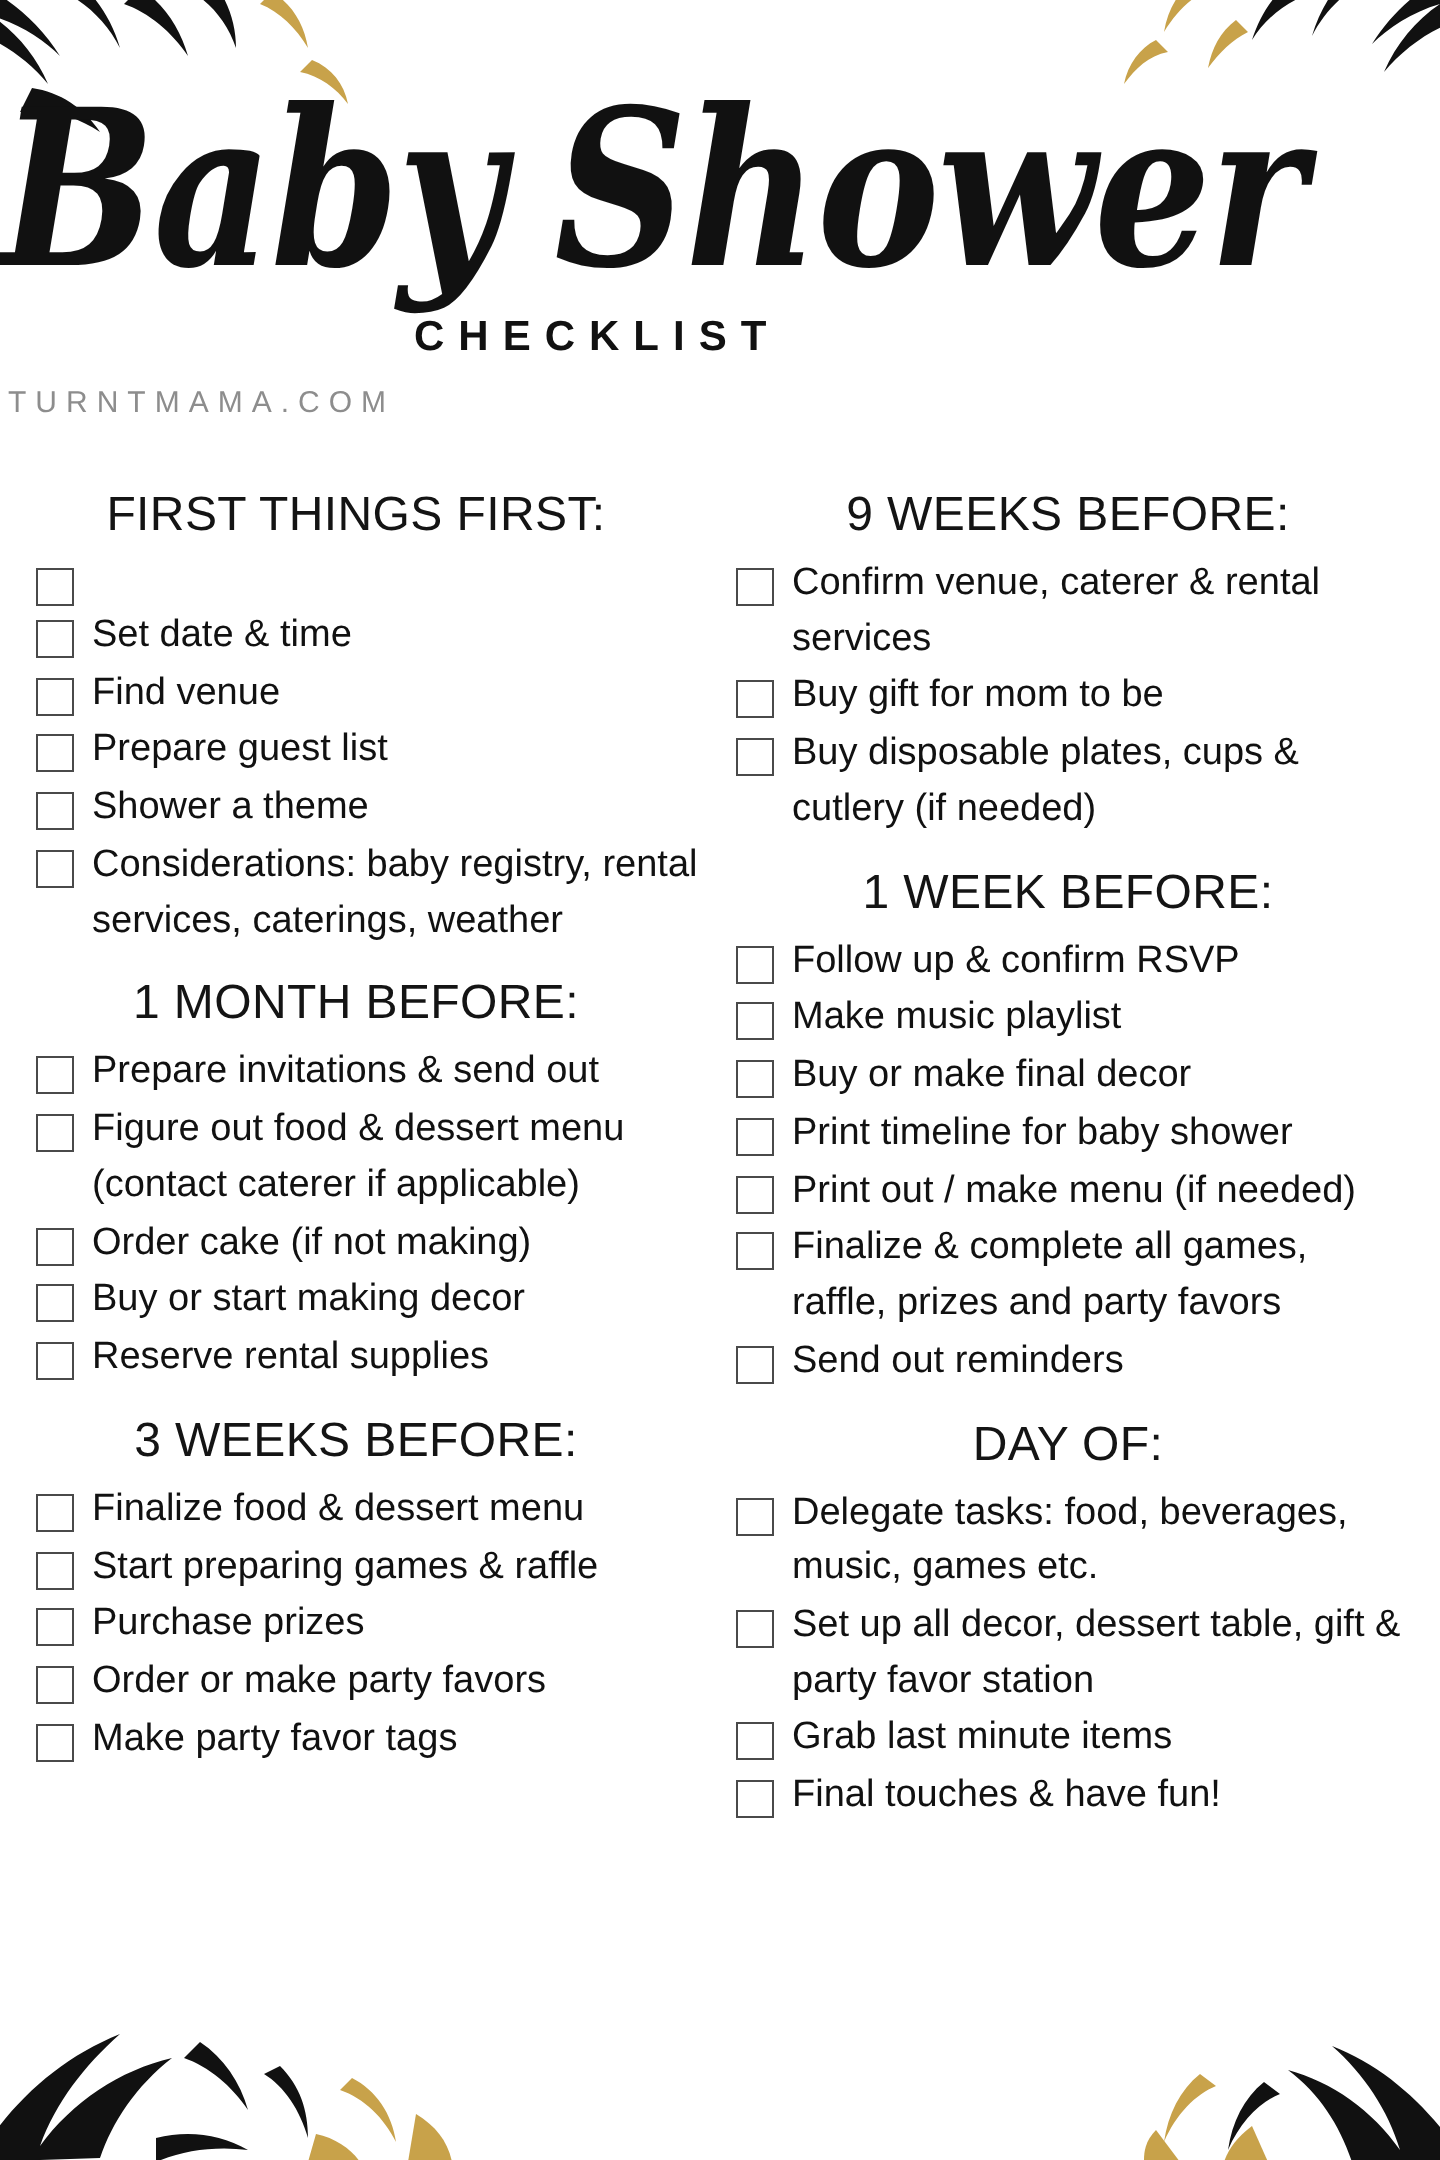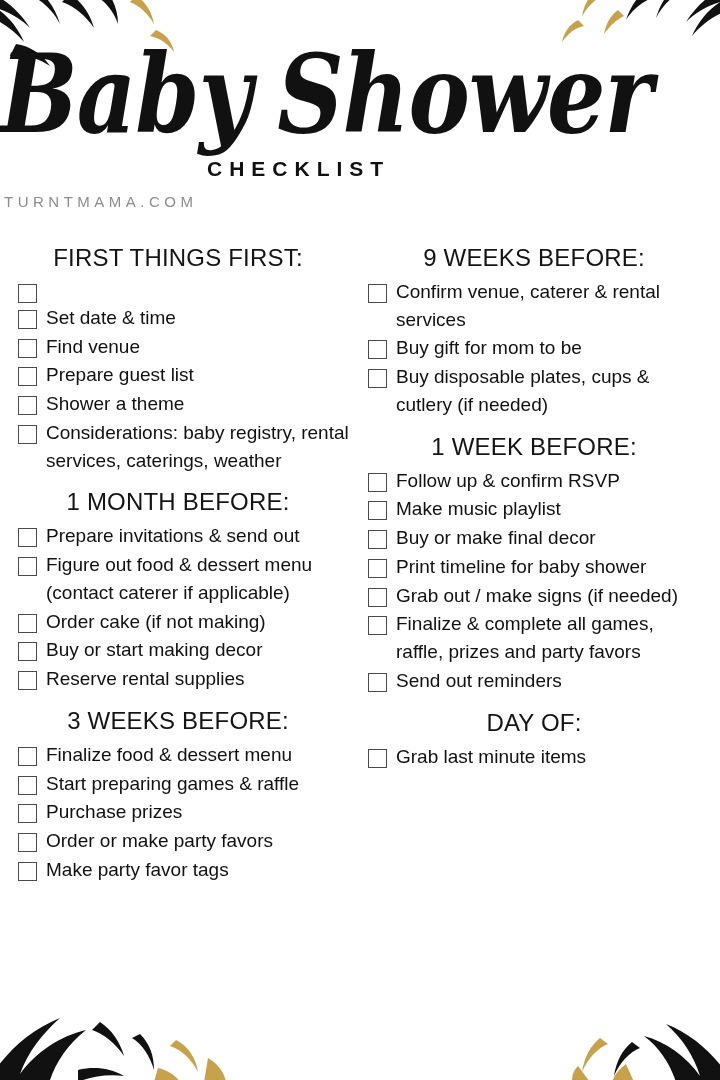--- a/index.html
+++ b/index.html
@@ -299,34 +299,46 @@
       <div class="item">
           <span class="box"></span>
           <span class="item-text">Buy or make final decor</span>
         </div>
       <div class="item">
           <span class="box"></span>
           <span class="item-text">Print timeline for baby shower</span>
         </div>
       <div class="item">
           <span class="box"></span>
-          <span class="item-text">Grab out / make signs (if needed)</span>
+          <span class="item-text">Print out / make menu (if needed)</span>
         </div>
       <div class="item">
           <span class="box"></span>
           <span class="item-text">Finalize &amp; complete all games, raffle, prizes and party favors</span>
         </div>
       <div class="item">
           <span class="box"></span>
           <span class="item-text">Send out reminders</span>
         </div>
     </div>
 
     <div class="section">
       <h2 class="section-heading">DAY OF:</h2>
       <div class="item">
           <span class="box"></span>
+          <span class="item-text">Delegate tasks: food, beverages, music, games etc.</span>
+        </div>
+      <div class="item">
+          <span class="box"></span>
+          <span class="item-text">Set up all decor, dessert table, gift &amp; party favor station</span>
+        </div>
+      <div class="item">
+          <span class="box"></span>
           <span class="item-text">Grab last minute items</span>
         </div>
+      <div class="item">
+          <span class="box"></span>
+          <span class="item-text">Final touches &amp; have fun!</span>
+        </div>
     </div>
 
   </div>
 </div>
 
 </body></html>

